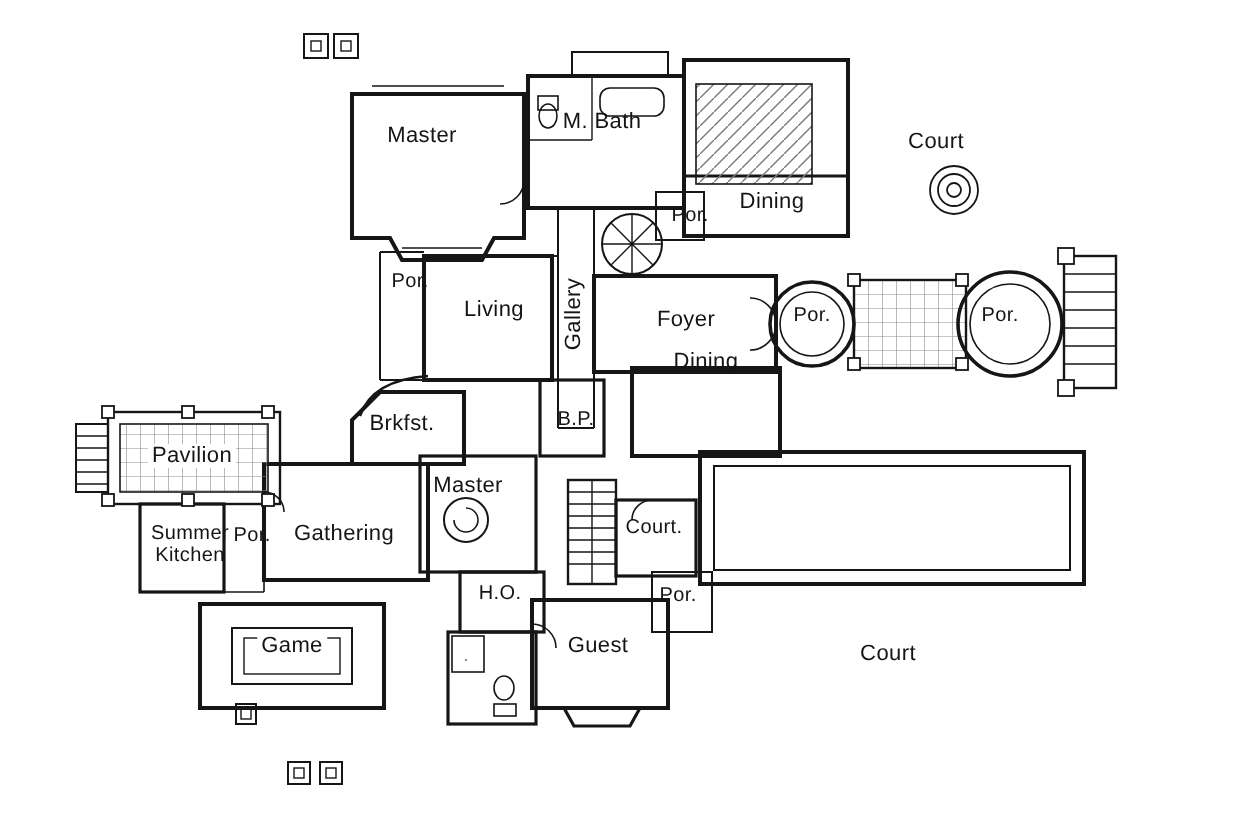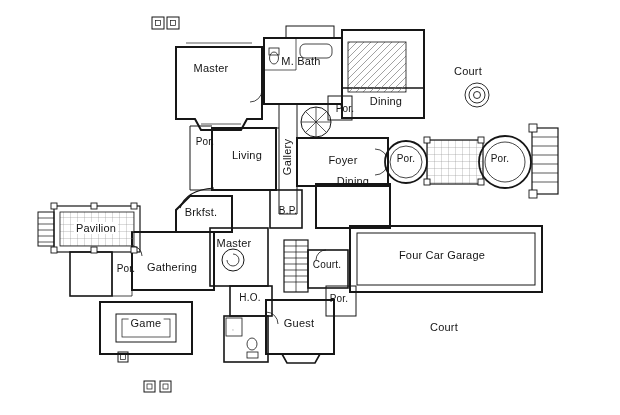--- a/index.html
+++ b/index.html
@@ -189,22 +189,22 @@
   <span class="lbl vertical" style="left:287px;top:157px">Gallery</span>
   <span class="lbl" style="left:343px;top:160px">Foyer</span>
   <span class="lbl small bg" style="left:406px;top:158px">Por.</span>
   <span class="lbl small bg" style="left:500px;top:158px">Por.</span>
   <span class="lbl" style="left:353px;top:181px">Dining</span>
   <span class="lbl" style="left:201px;top:212px">Brkfst.</span>
   <span class="lbl small" style="left:288px;top:210px">B.P.</span>
   <span class="lbl bg" style="left:96px;top:228px">Pavilion</span>
   <span class="lbl" style="left:172px;top:267px">Gathering</span>
   <span class="lbl" style="left:234px;top:243px">Master</span>
+  <span class="lbl small wrap" style="left:95px;top:273px">Summer Kitchen</span>
   <span class="lbl small" style="left:126px;top:268px">Por.</span>
   <span class="lbl small" style="left:327px;top:264px">Court.</span>
-  <span class="lbl" style="left:442px;top:255px">Four Car Garage</span>
   <span class="lbl bg" style="left:146px;top:323px">Game</span>
   <span class="lbl small" style="left:250px;top:297px">H.O.</span>
   <span class="lbl" style="left:299px;top:323px">Guest</span>
   <span class="lbl small" style="left:339px;top:298px">Por.</span>
   <span class="lbl" style="left:444px;top:327px">Court</span>
 
 </div>
 
 </body></html>

